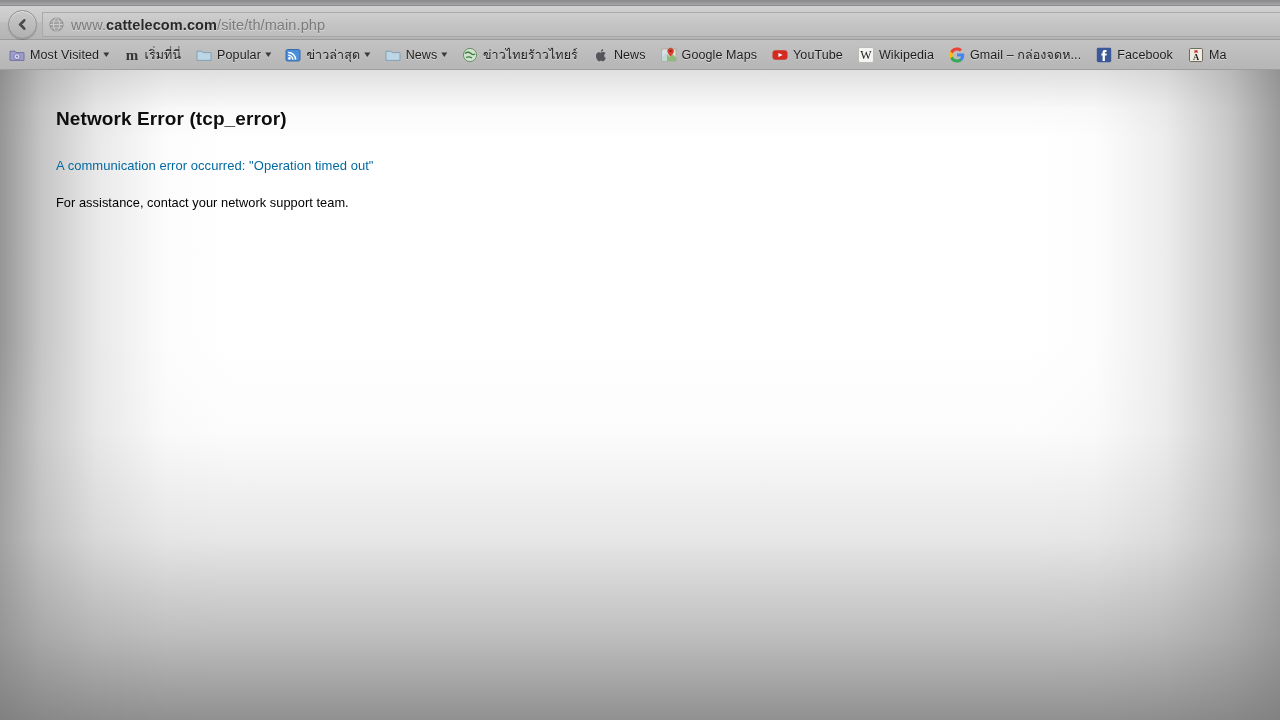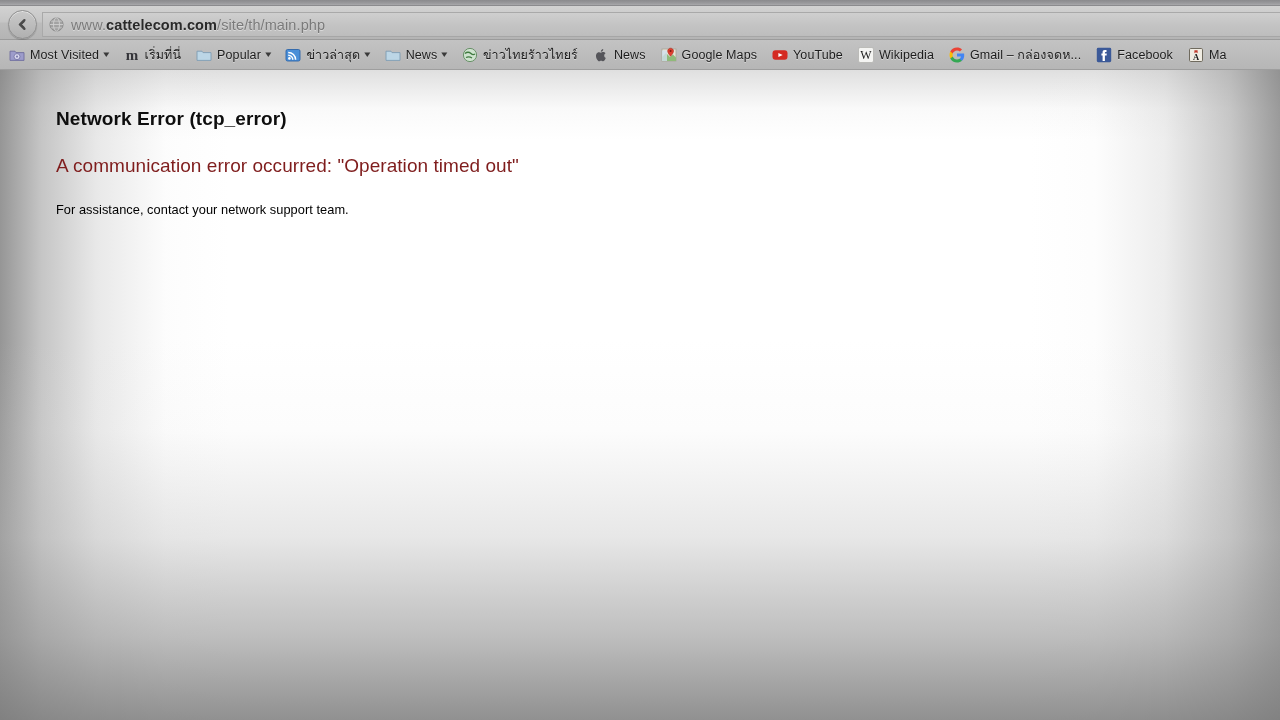--- a/index.html
+++ b/index.html
@@ -225,24 +225,24 @@
   }
 
   .err-title {
     font-size: 19px;
     font-weight: 700;
     color: #0e0e0e;
     margin: 0 0 24px 0;
     letter-spacing: .1px;
   }
   .err-para {
-    font-size: 19px;
-    color: #7f1d1d;
+    font-size: 13px;
+    color: #0369a1;
     line-height: 23px;
-    margin: 0 0 25px 0;
+    margin: 0 0 18px 0;
     letter-spacing: .05px;
   }
   .err-note {
     font-size: 12.8px;
     color: #000000;
     margin: 0;
     letter-spacing: .05px;
   }
 </style>
 </head>

